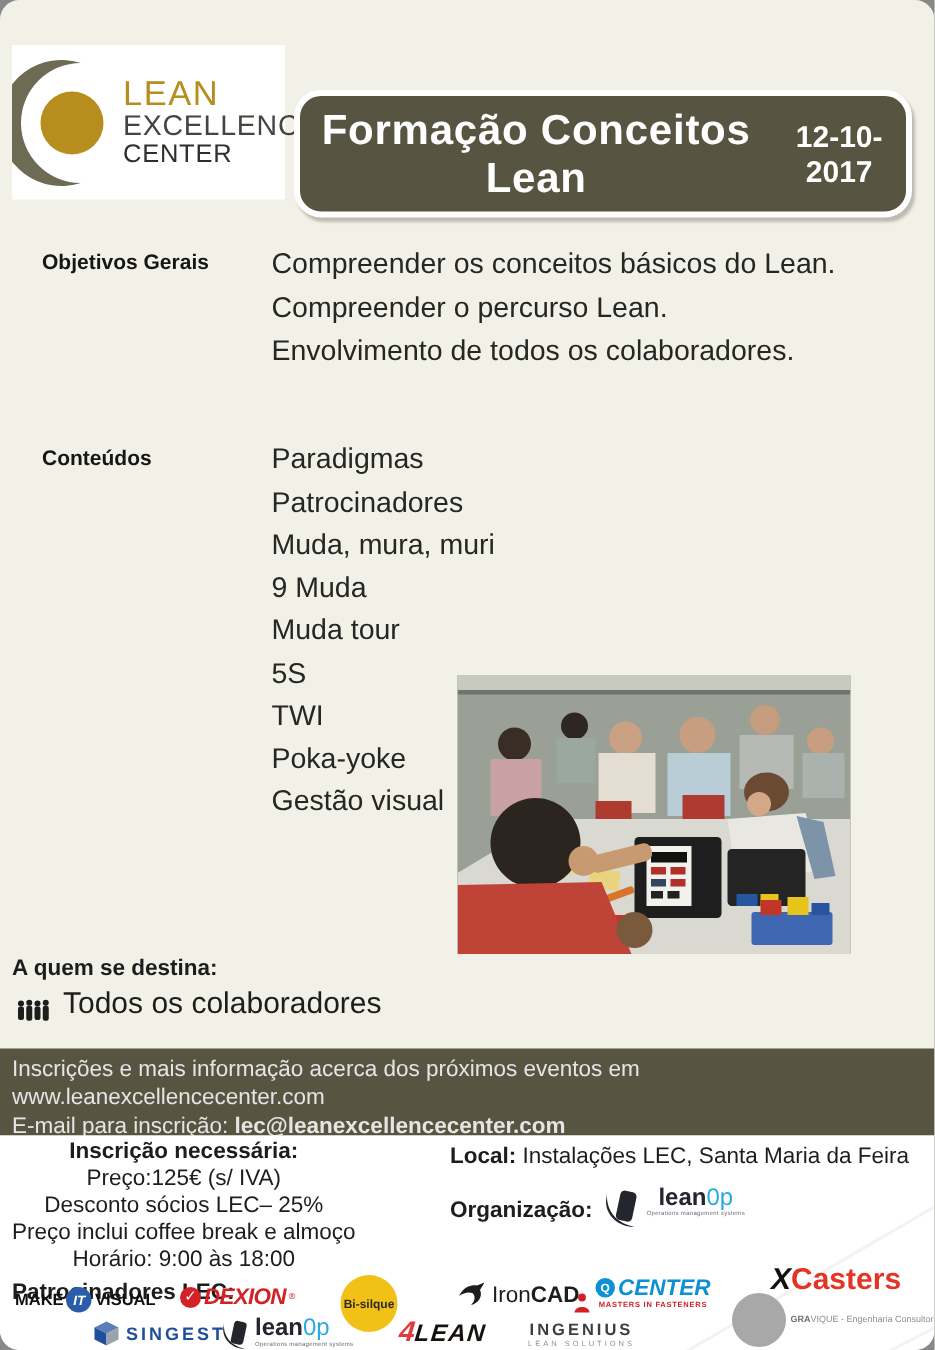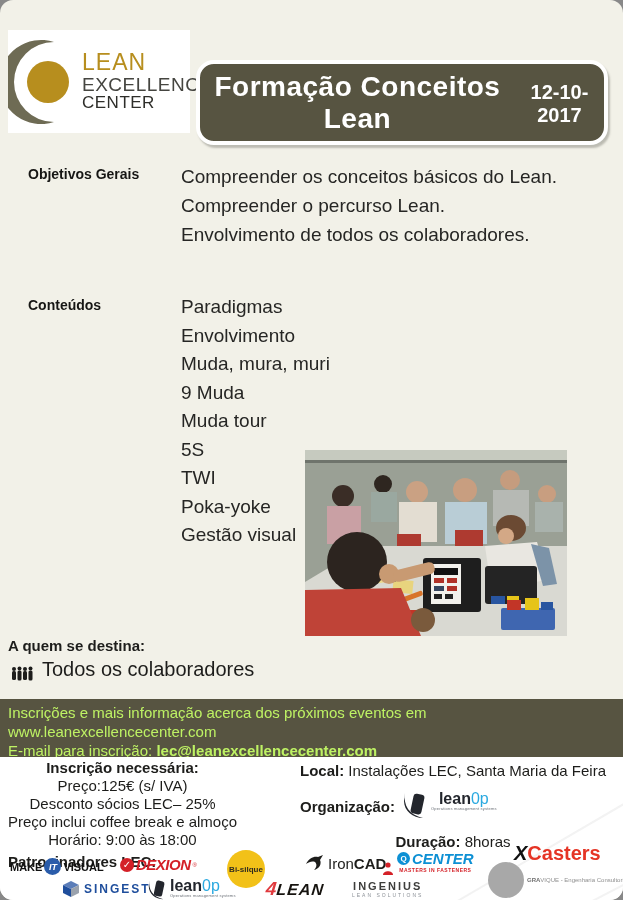--- a/index.html
+++ b/index.html
@@ -25,21 +25,21 @@
 
   
   .photo{position:absolute;left:305px;top:450px;width:262px;height:186px;background:#9ba093;overflow:hidden;}
 
   
   .destina-label{position:absolute;left:8px;top:637px;font-size:15px;font-weight:bold;}
   .people-icon{position:absolute;left:10px;top:666px;width:24px;height:15px;}
   .audience-text{position:absolute;left:42px;top:658px;font-size:20px;color:#1d1d1b;}
 
   
-  .info-banner{position:absolute;left:0;top:699px;width:623px;height:58px;background:#575441;color:#bef264;font-size:15px;line-height:19px;padding-top:4px;box-sizing:border-box;}
+  .info-banner{position:absolute;left:0;top:699px;width:623px;height:58px;background:#575441;color:#e5e5e5;font-size:15px;line-height:19px;padding-top:4px;box-sizing:border-box;}
   .info-banner div{padding-left:8px;}
   .bold{font-weight:bold;}
 
   
   .footer{position:absolute;left:0;top:757px;width:623px;height:143px;background:#ffffff;text-align:center;}
   .watermark{position:absolute;right:-40px;top:20px;width:260px;height:160px;opacity:.12;pointer-events:none;}
   .insc{position:absolute;left:8px;top:2px;font-size:15px;line-height:18px;color:#1d1d1b;}
   .insc-title{font-weight:bold;}
   .patrocinadores{position:absolute;left:8px;top:96px;font-size:15px;font-weight:bold;}
   .right-col{position:absolute;left:300px;top:5px;font-size:15px;color:#1d1d1b;}
@@ -110,21 +110,21 @@
   <div class="side-label" style="top:166px;">Objetivos Gerais</div>
   <div class="body-text" style="top:162px;">
     <div>Compreender os conceitos básicos do Lean.</div>
     <div>Compreender o percurso Lean.</div>
     <div>Envolvimento de todos os colaboradores.</div>
   </div>
 
   <div class="side-label" style="top:297px;">Conteúdos</div>
   <div class="body-text content-list" style="top:293px;">
     <div>Paradigmas</div>
-    <div>Envolvimento</div>
+    <div>Patrocinadores</div>
     <div>Muda, mura, muri</div>
     <div>9 Muda</div>
     <div>Muda tour</div>
     <div>5S</div>
     <div>TWI</div>
     <div>Poka-yoke</div>
     <div>Gestão visual</div>
   </div>
 
   <div class="photo">
@@ -235,21 +235,20 @@
           <svg width="26" height="30" viewBox="0 0 26 30">
             <path d="M2,2 C0,14 6,24 20,27 C10,27 1,20 1,10 Z" fill="#23262d"></path>
             <rect x="9" y="3" width="11" height="20" rx="3" fill="#23262d" transform="rotate(12 14 13)"></rect>
           </svg>
           <span class="lo-text">
             <span class="lo-main"><span>lean</span><span class="lo-op">0p</span></span>
             <span class="lo-tag" style="display:block;">Operations management systems</span>
           </span>
         </span>
       </div>
-      <div class="rc-row"><span class="bold">Duração:</span><span> 8horas</span></div>
     </div>
   </div>
 
   <div class="sp miv">
     <span>MAKE</span>
     <span class="miv-circle">IT</span>
     <span>VISUAL</span>
   </div>
 
   <div class="sp dexion">

